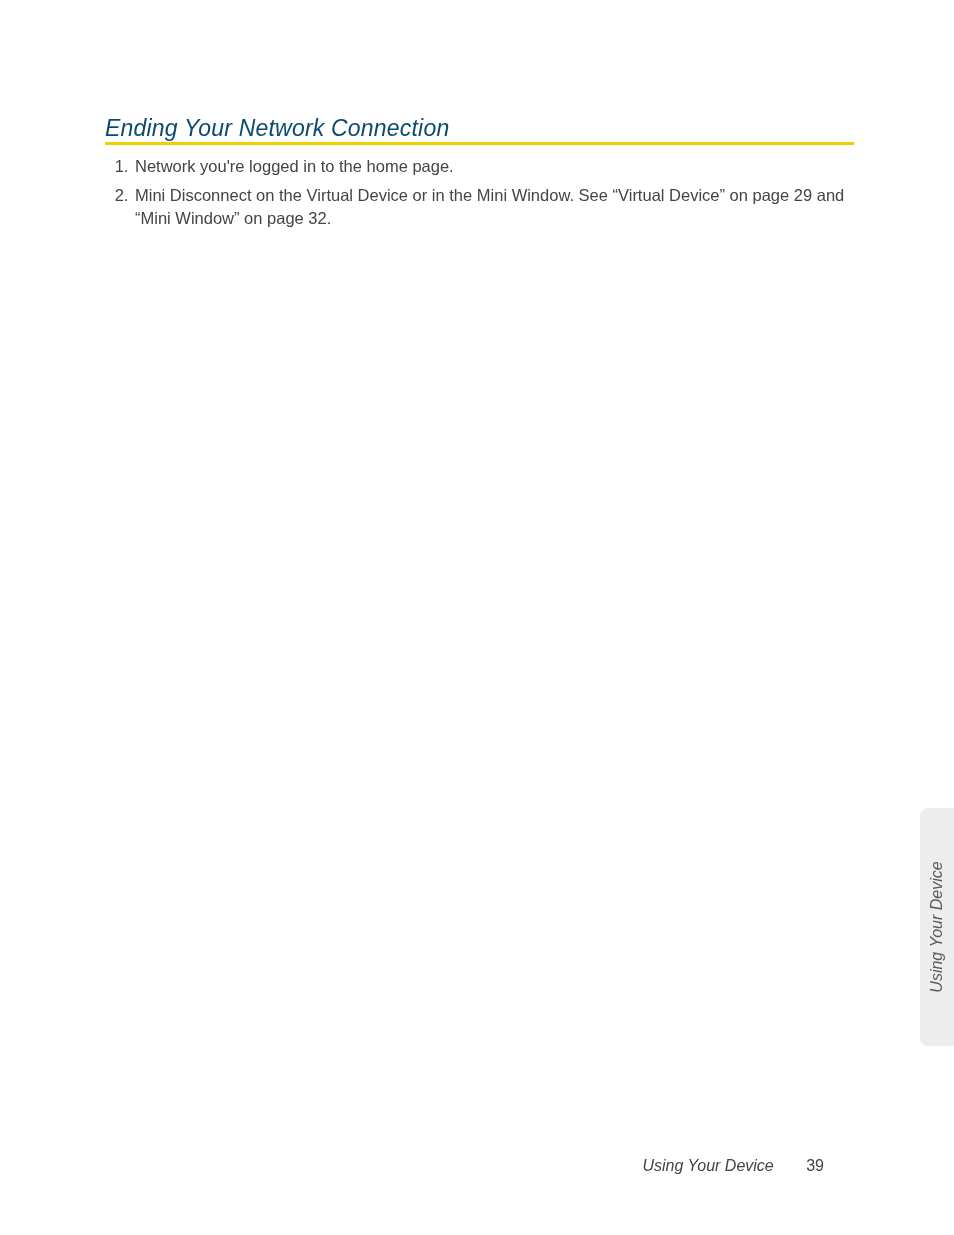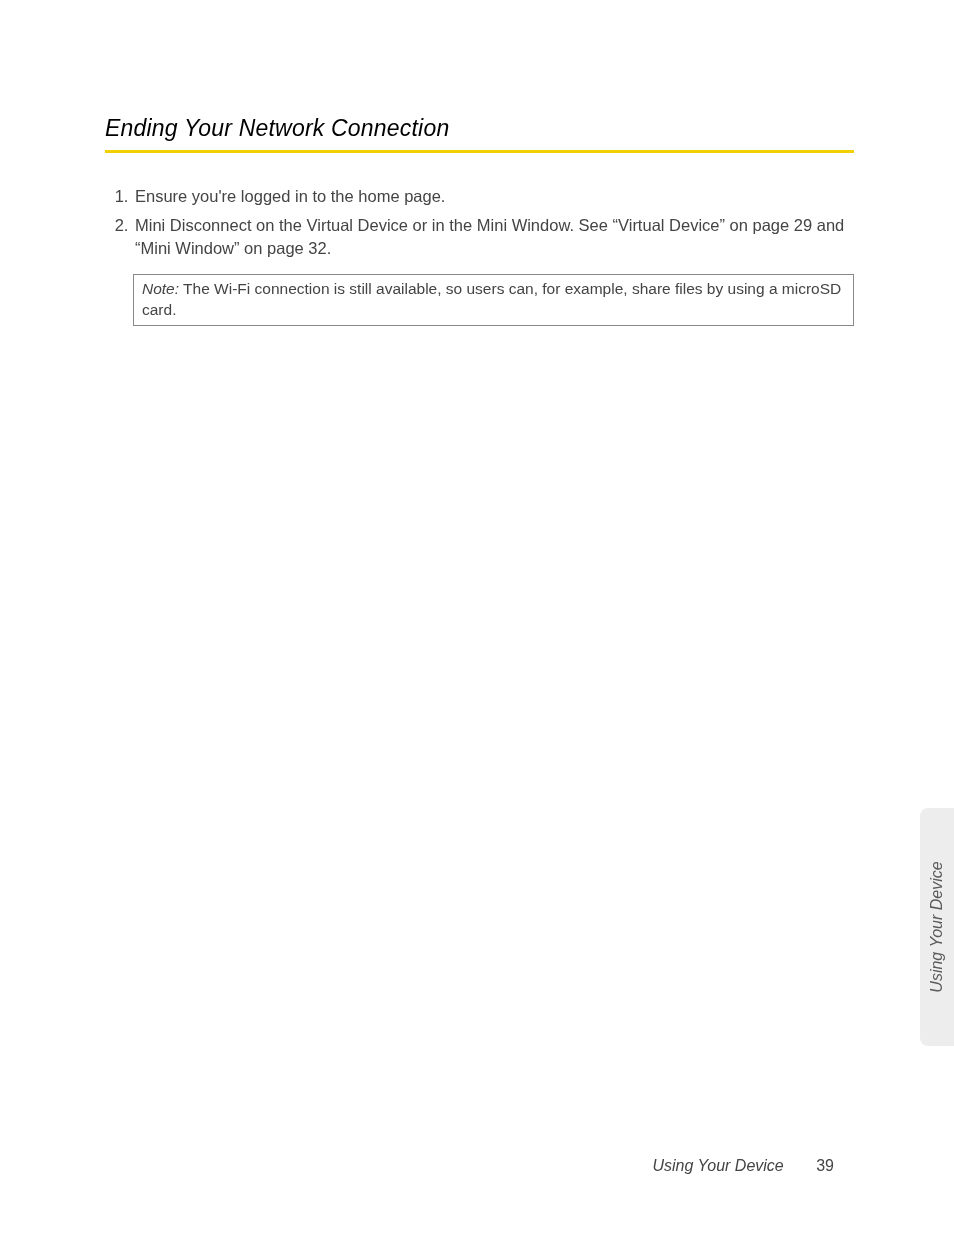--- a/index.html
+++ b/index.html
@@ -11,26 +11,25 @@
       position: relative;
     }
     .page {
       padding: 115px 100px 60px 105px;
       height: 100%;
       position: relative;
     }
     .heading {
       font-style: italic;
       font-weight: 400;
-      color: #000000;
+      color: #0c4a6e;
       font-size: 23px;
       letter-spacing: 0.2px;
-      padding-bottom: 8px;
       border-bottom: 3px solid #f0d000;
-      margin-bottom: 32px;
+      margin-bottom: 10px;
     }
     .list {
       padding-left: 28px;
     }
     .list li {
       color: #444;
       font-size: 16.5px;
       line-height: 1.4;
       margin-bottom: 6px;
       padding-left: 2px;
@@ -65,45 +64,42 @@
     .side-tab span {
       transform: rotate(-90deg);
       white-space: nowrap;
       font-style: italic;
       color: #5a5a5a;
       font-size: 16px;
     }
     .footer {
       position: absolute;
       bottom: 60px;
-      right: 120px;
+      right: 130px;
       color: #444;
       font-size: 16px;
     }
     .footer .section-name { font-style: italic; margin-right: 28px; }
     .footer .page-num { font-style: normal; }
   </style>
 </head>
 <body>
 
 <div class="page">
   <h2 class="heading">Ending Your Network Connection</h2>
 
   <ol class="list">
     <li>
-      <span class="content">Ensure you're logged in to the home page.</span>
+      <span class="content">Network you're logged in to the home page.</span>
     </li>
     <li>
       <span class="content"><span>Mini </span><span class="bold-inline">Disconnect</span><span> on the Virtual Device or in the Mini Window. See “Virtual Device” on page 29 and “Mini Window” on page 32.</span></span>
     </li>
   </ol>
 
-  <div class="note-box">
-    <span class="note-label">Note:</span><span>  The Wi-Fi connection is still available, so users can, for example, share files by using a microSD card.</span>
-  </div>
 </div>
 
 <div class="side-tab">
   <span>Using Your Device</span>
 </div>
 
 <div class="footer">
   <span class="section-name">Using Your Device</span>
   <span class="page-num">39</span>
 </div>

